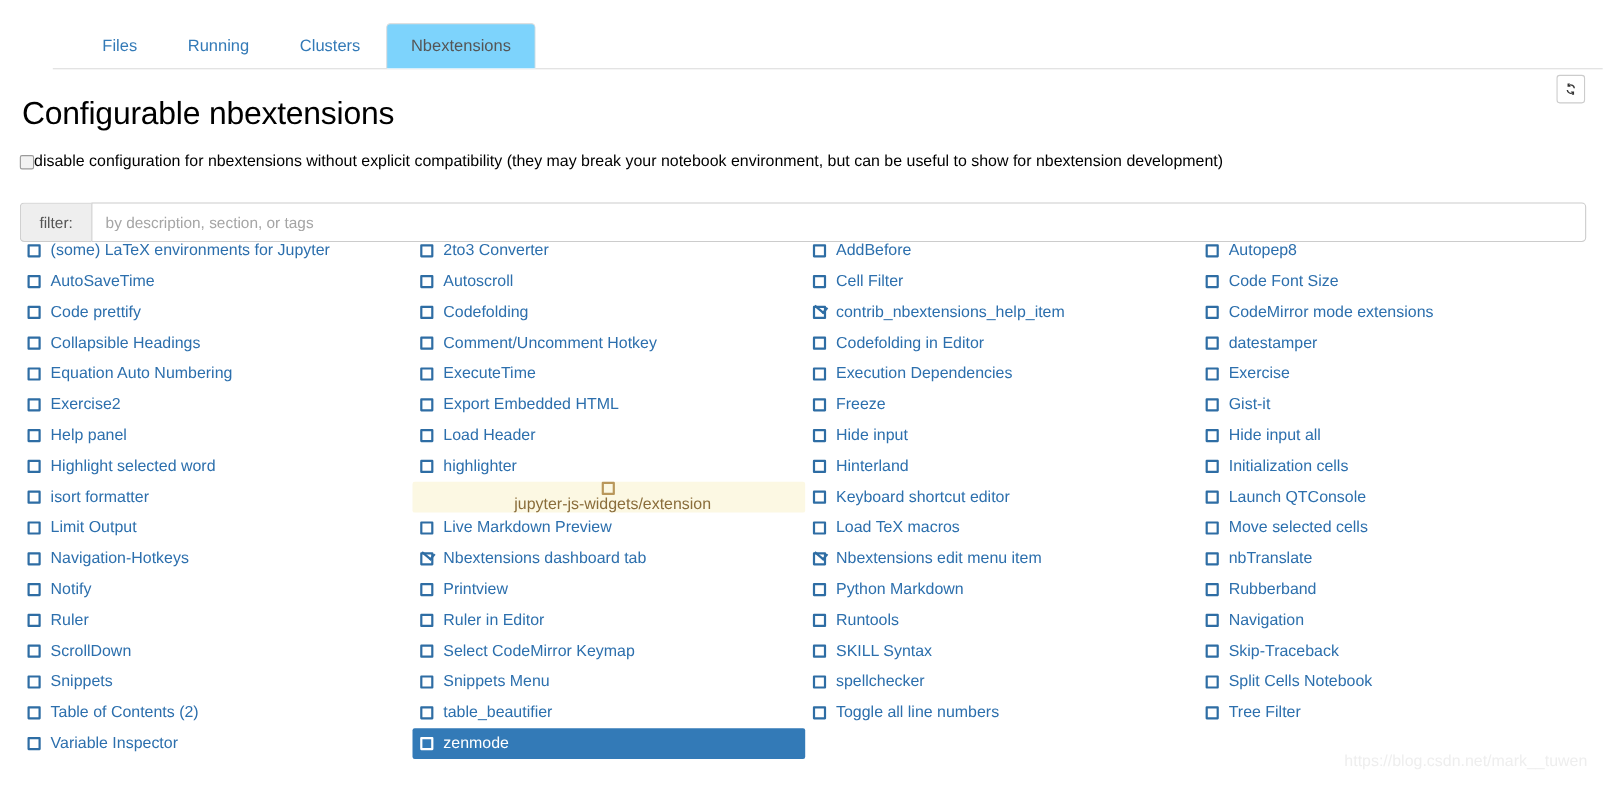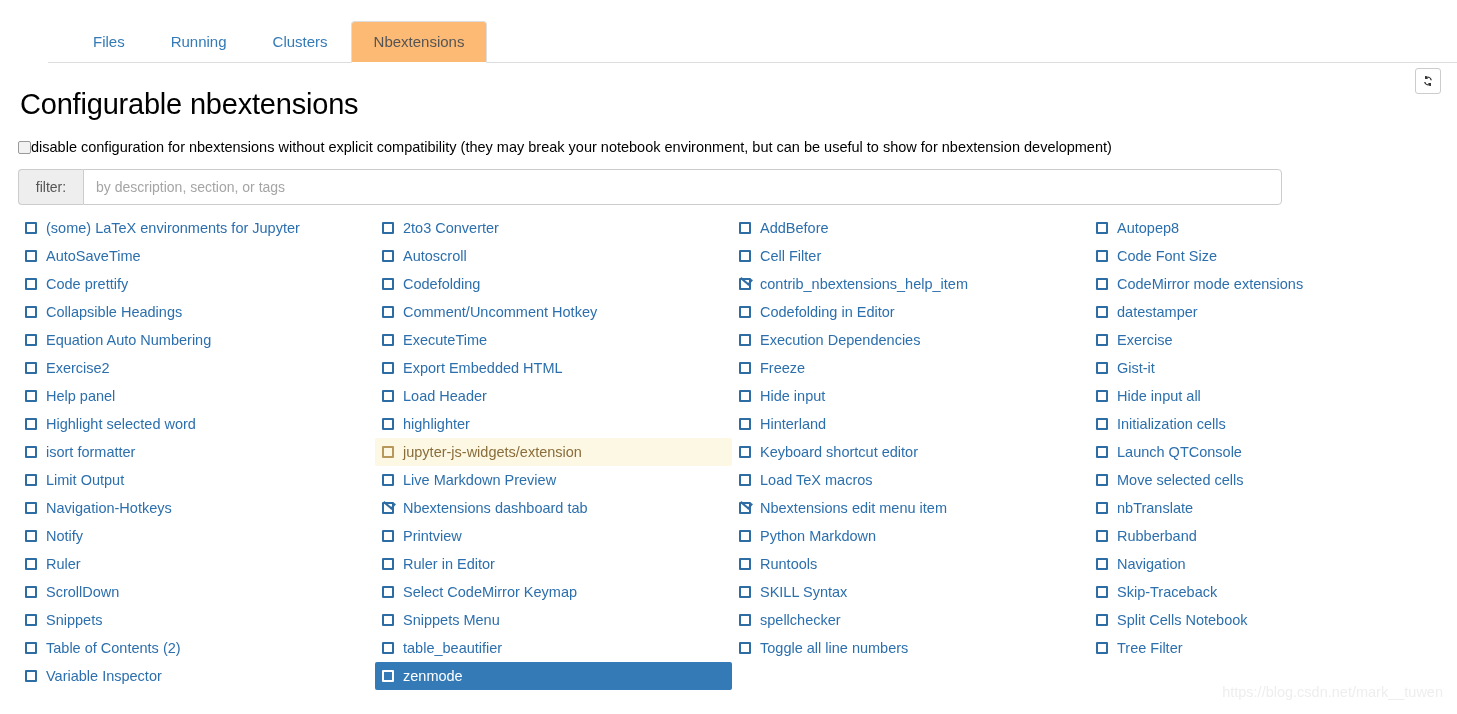--- a/index.html
+++ b/index.html
@@ -27,21 +27,21 @@
     padding: 12px 22px 13px 22px;
     margin-bottom: -1px;
     color: #337ab7;
     border: 1px solid transparent;
     border-radius: 4px 4px 0 0;
     cursor: pointer;
     white-space: nowrap;
   }
   .tab.active {
     color: #555555;
-    background: #fdba74;
+    background: #7dd3fc;
     border: 1px solid #dddddd;
     border-bottom-color: #ffffff;
     text-align: center;
   }
 
   
   .refresh-btn {
     position: absolute; right: 16px; top: 68px;
     width: 26px; height: 26px;
     border: 1px solid #cccccc;
@@ -81,22 +81,22 @@
   .disable-label {
     font-size: 14.5px;
     color: #000000;
     line-height: 18px;
     white-space: nowrap;
     cursor: pointer;
   }
 
   
   .filter-group {
-    position: absolute; left: 18px; top: 169px;
-    width: 1264px; height: 36px;
+    position: absolute; left: 18px; top: 184px;
+    width: 1424px; height: 36px;
     display: flex;
   }
   .filter-addon {
     width: 65px; height: 36px;
     background: #eeeeee;
     border: 1px solid #cccccc;
     border-right: none;
     border-radius: 4px 0 0 4px;
     display: flex; align-items: center; justify-content: center;
     font-size: 14px; color: #555555;
@@ -148,21 +148,21 @@
   }
   .ext-row.checked .box .tick { display: block; }
   .ext-row .name {
     font-size: 14.5px;
     color: #2c6fad;
     line-height: 18px;
     white-space: nowrap;
   }
 
   
-  .ext-row.warn { background: #fcf8e3; }
+  .ext-row.warn { background: #fcf8e3; flex-direction: column; }
   .ext-row.warn .name { color: #8a6d3b; }
   .ext-row.warn .box { border-color: #b9975b; }
 
   
   .ext-row.selected { background: #337ab7; }
   .ext-row.selected .name { color: #ffffff; }
   .ext-row.selected .box { border-color: #ffffff; }
 
   
   .watermark {

